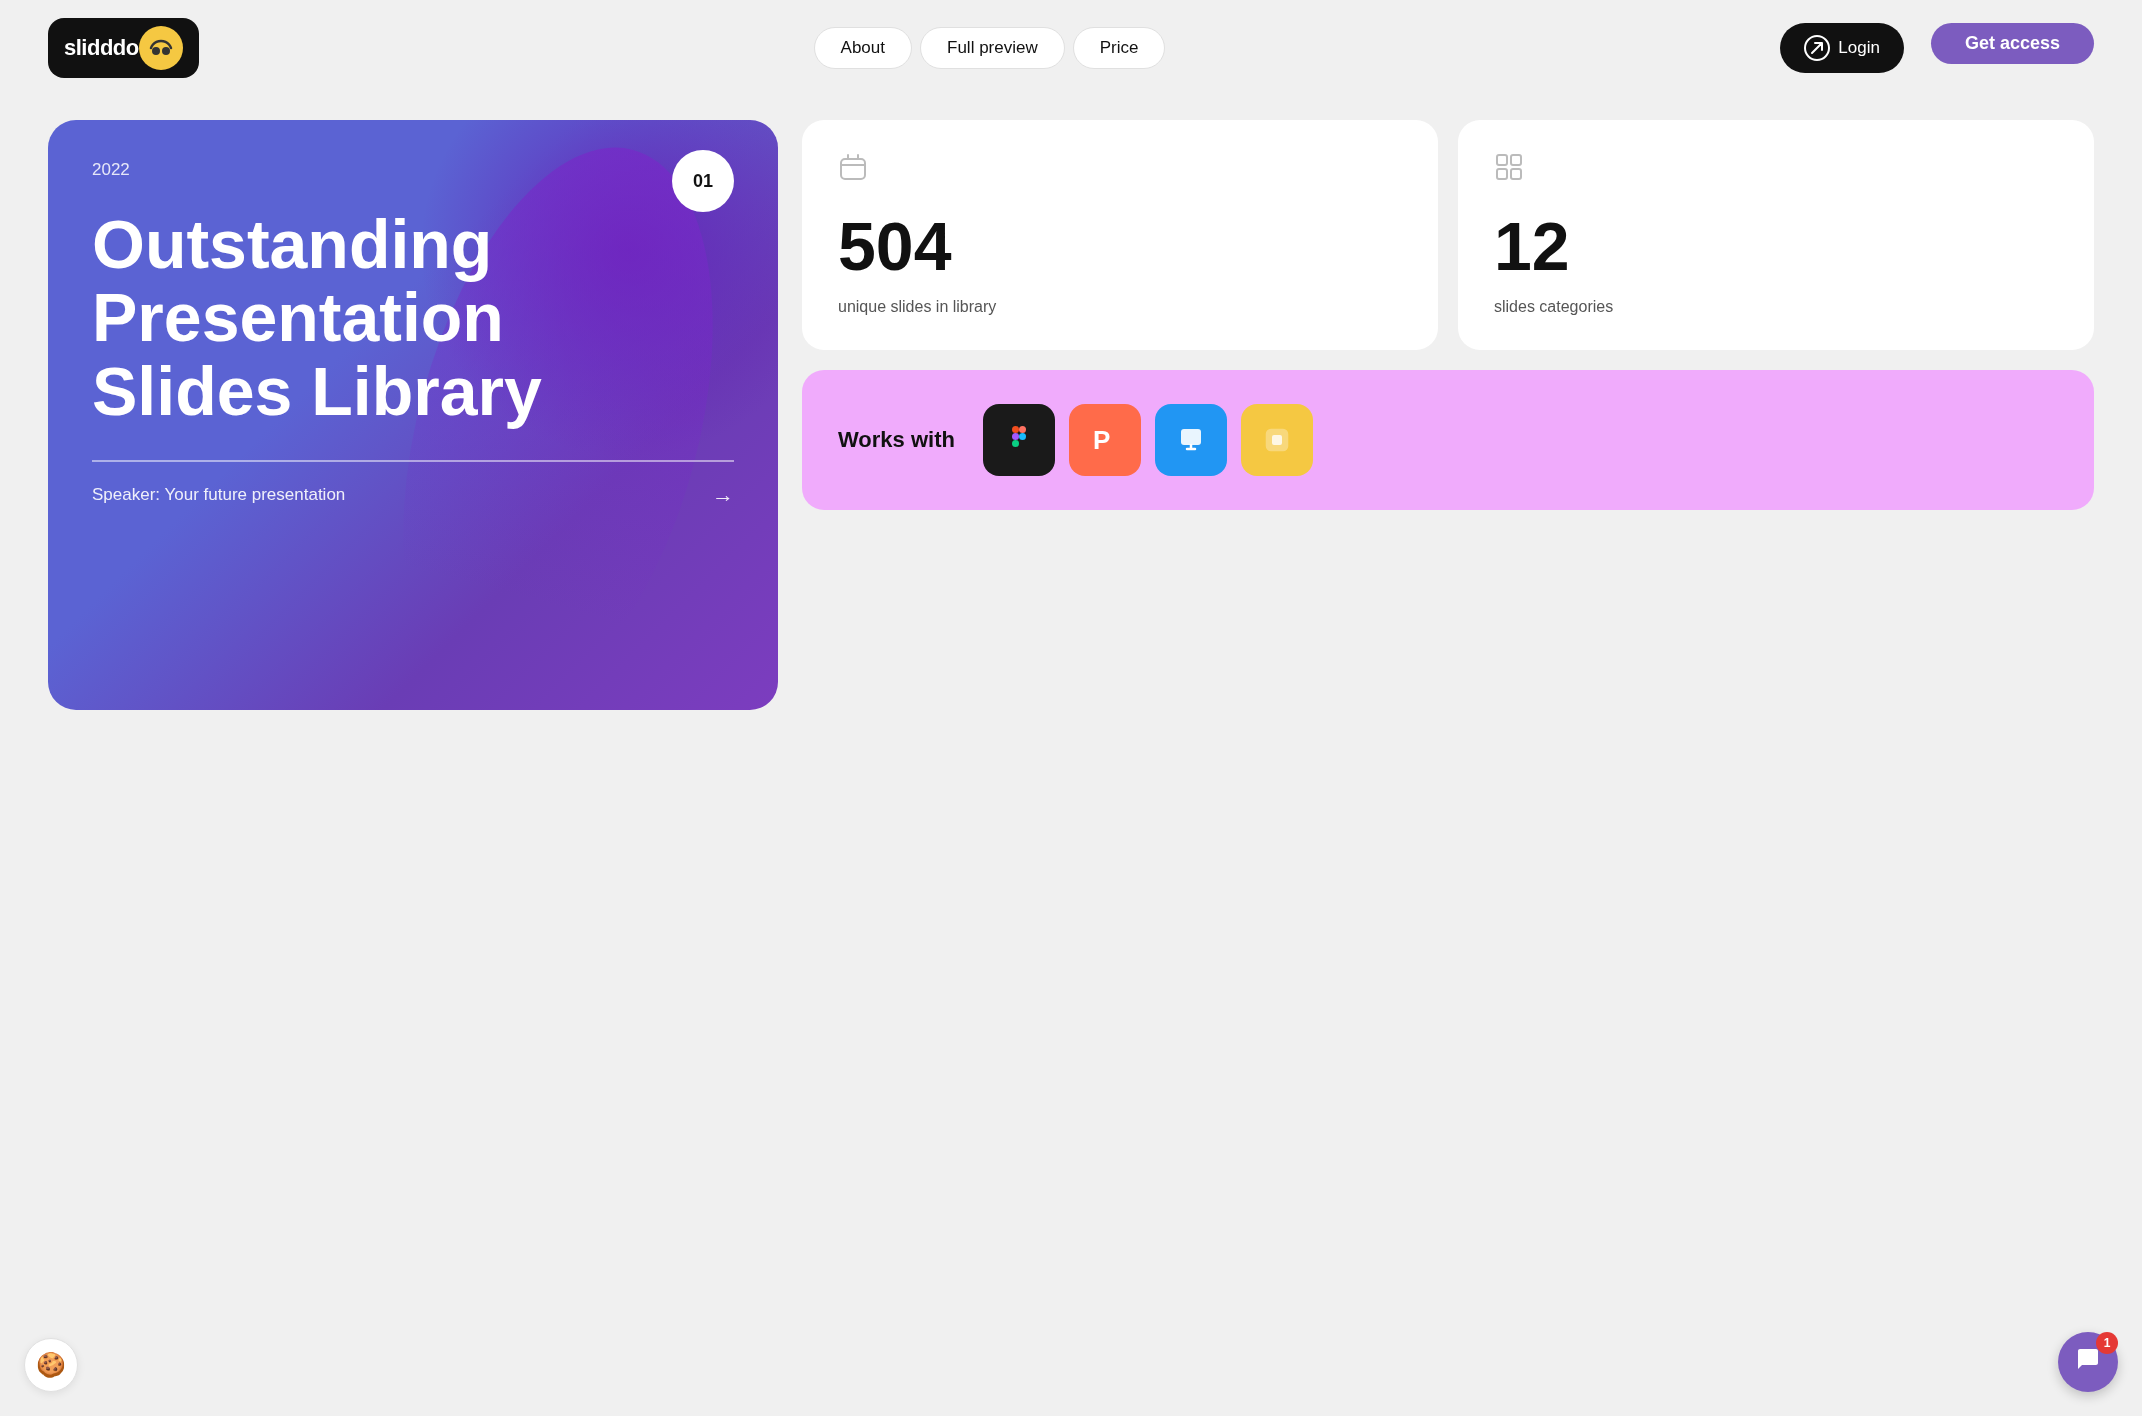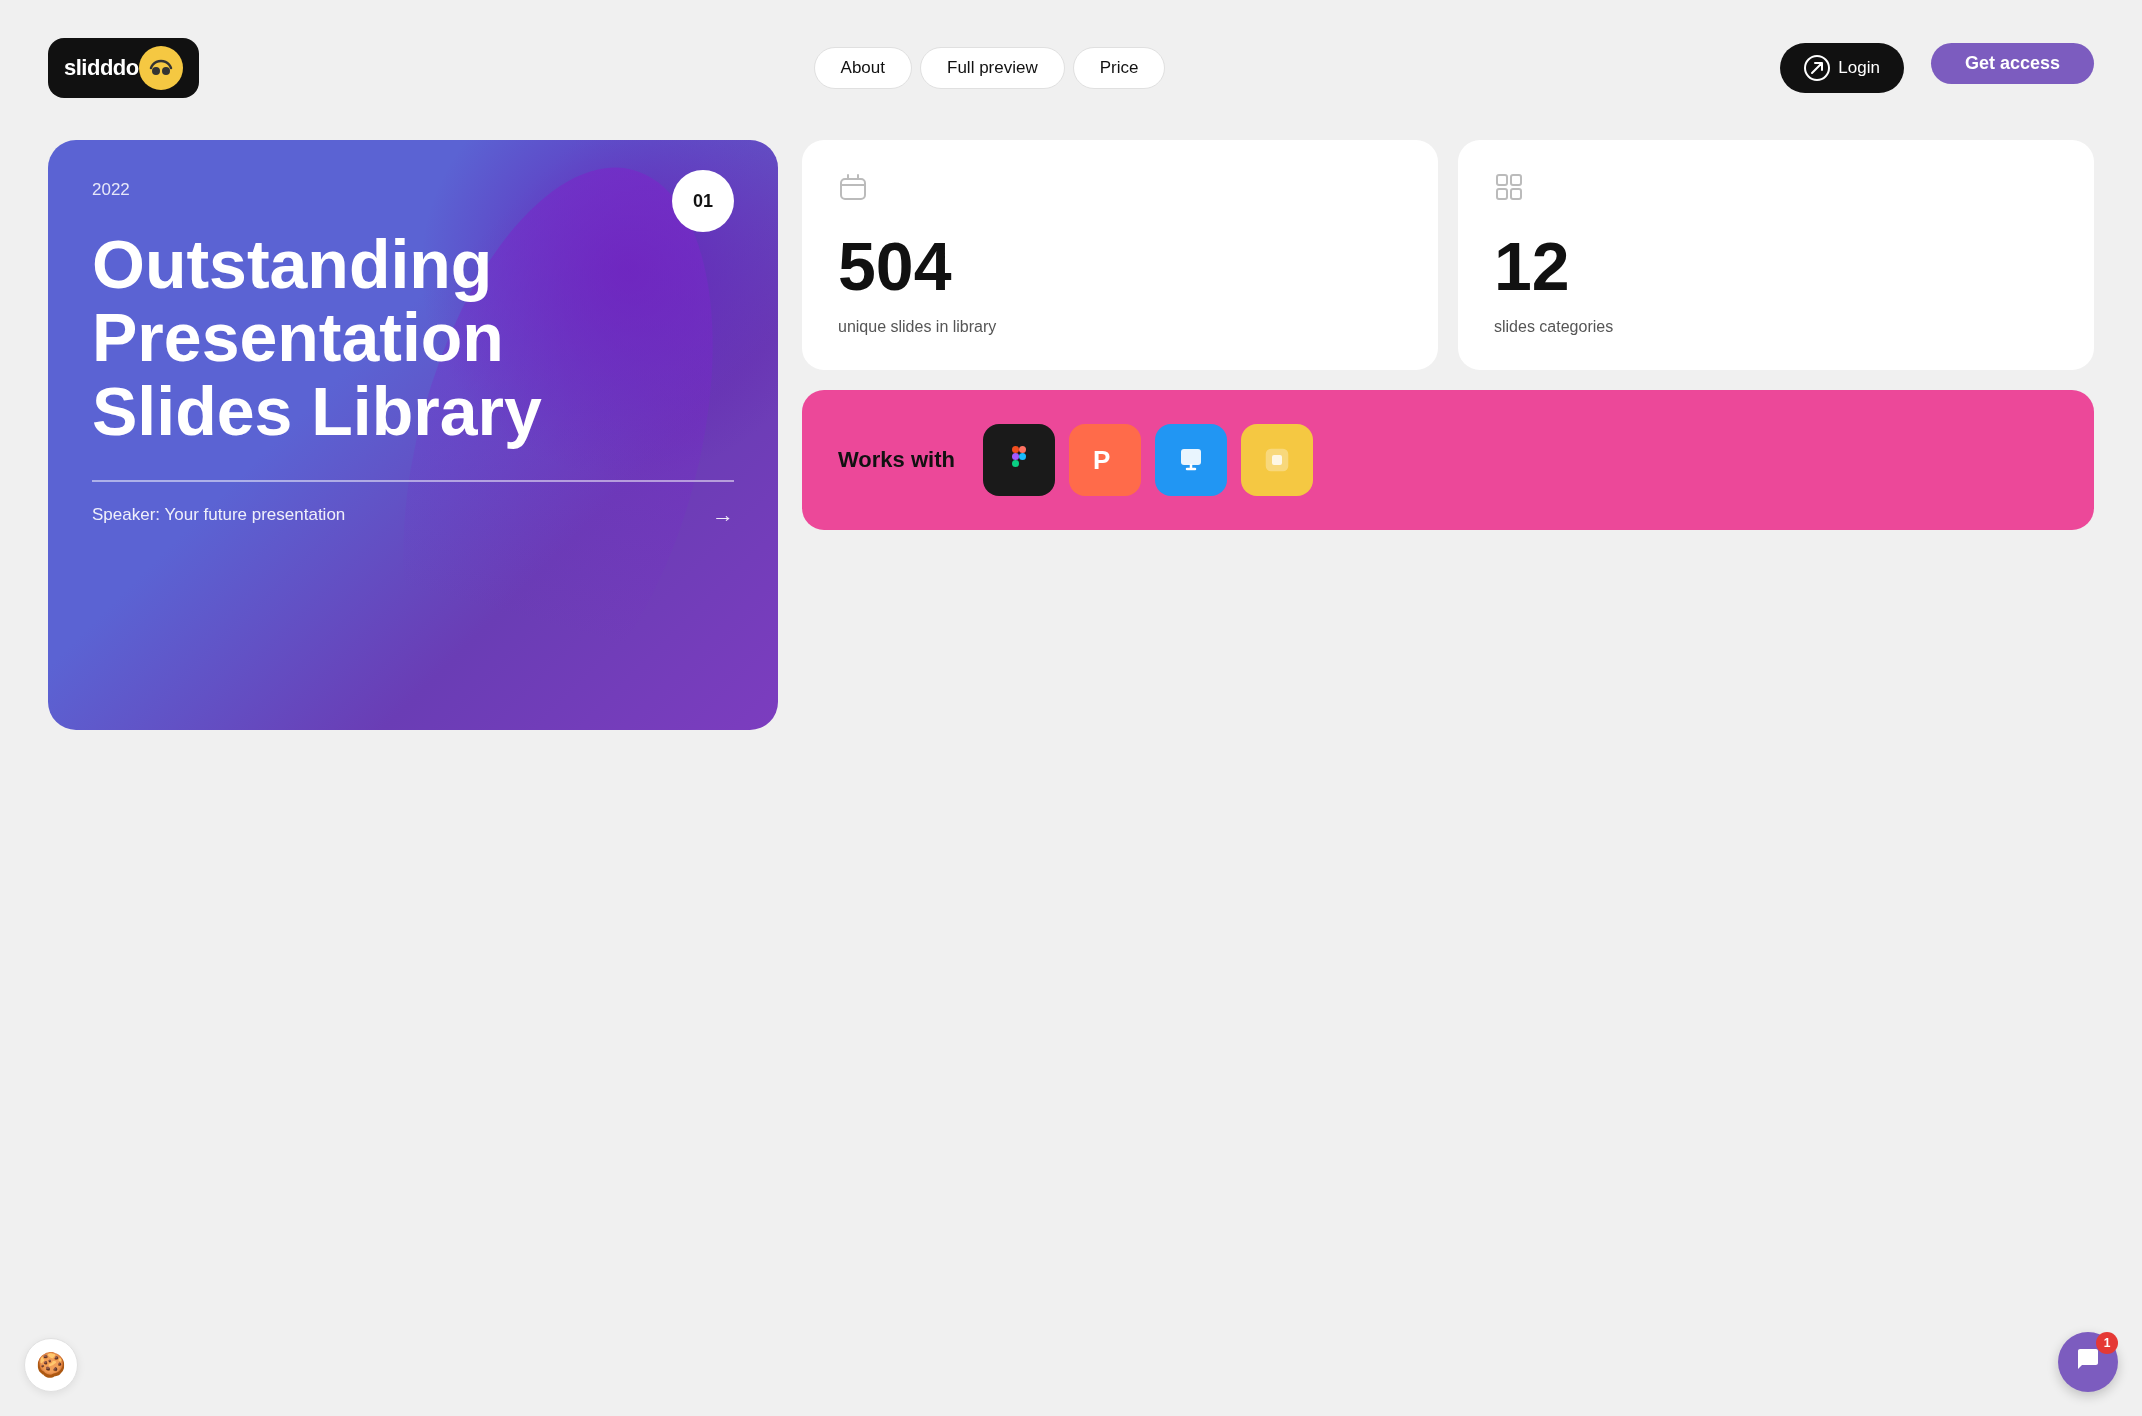--- a/index.html
+++ b/index.html
@@ -10,21 +10,20 @@
       min-height: 100vh;
     }
 
     
     nav {
       display: flex;
       align-items: center;
       justify-content: space-between;
       padding: 18px 48px;
       background: #f0f0f0;
-      margin-top: 20px;
     }
 
     .nav-left {
       display: flex;
       align-items: center;
     }
 
     .logo-wrap {
       display: flex;
       align-items: center;
@@ -268,21 +267,21 @@
     }
 
     .stat-label {
       font-size: 16px;
       color: #555;
       line-height: 1.4;
     }
 
     
     .works-card {
-      background: #ec4899;
+      background: #f0abfc;
       border-radius: 22px;
       padding: 34px 36px;
       display: flex;
       align-items: center;
       gap: 28px;
       min-height: 130px;
     }
 
     .works-label {
       font-size: 22px;

